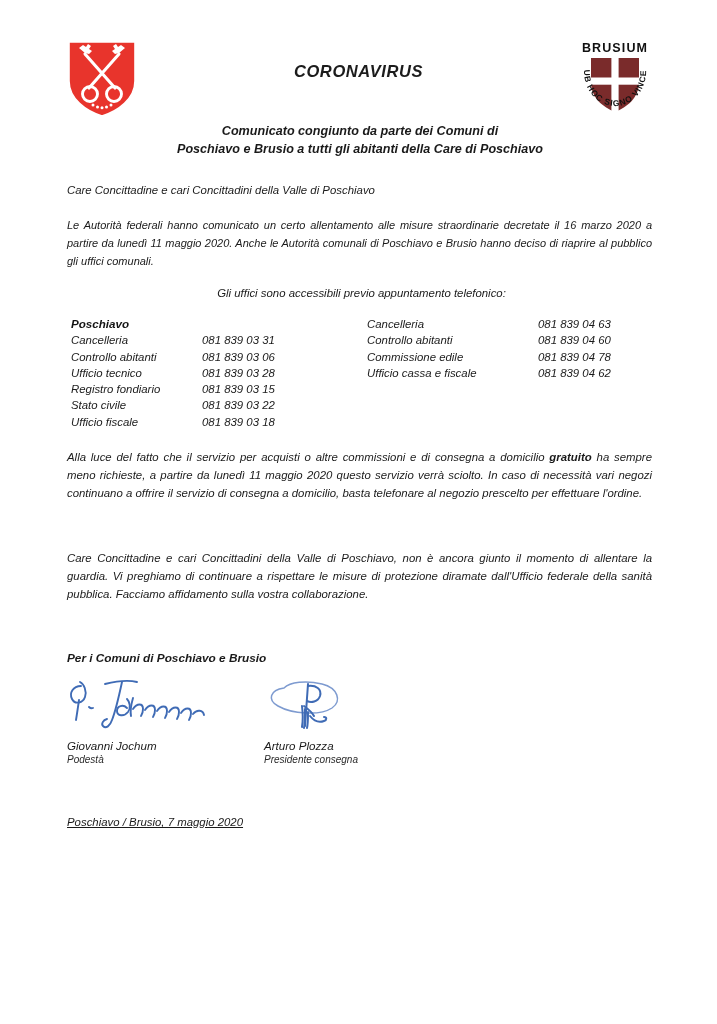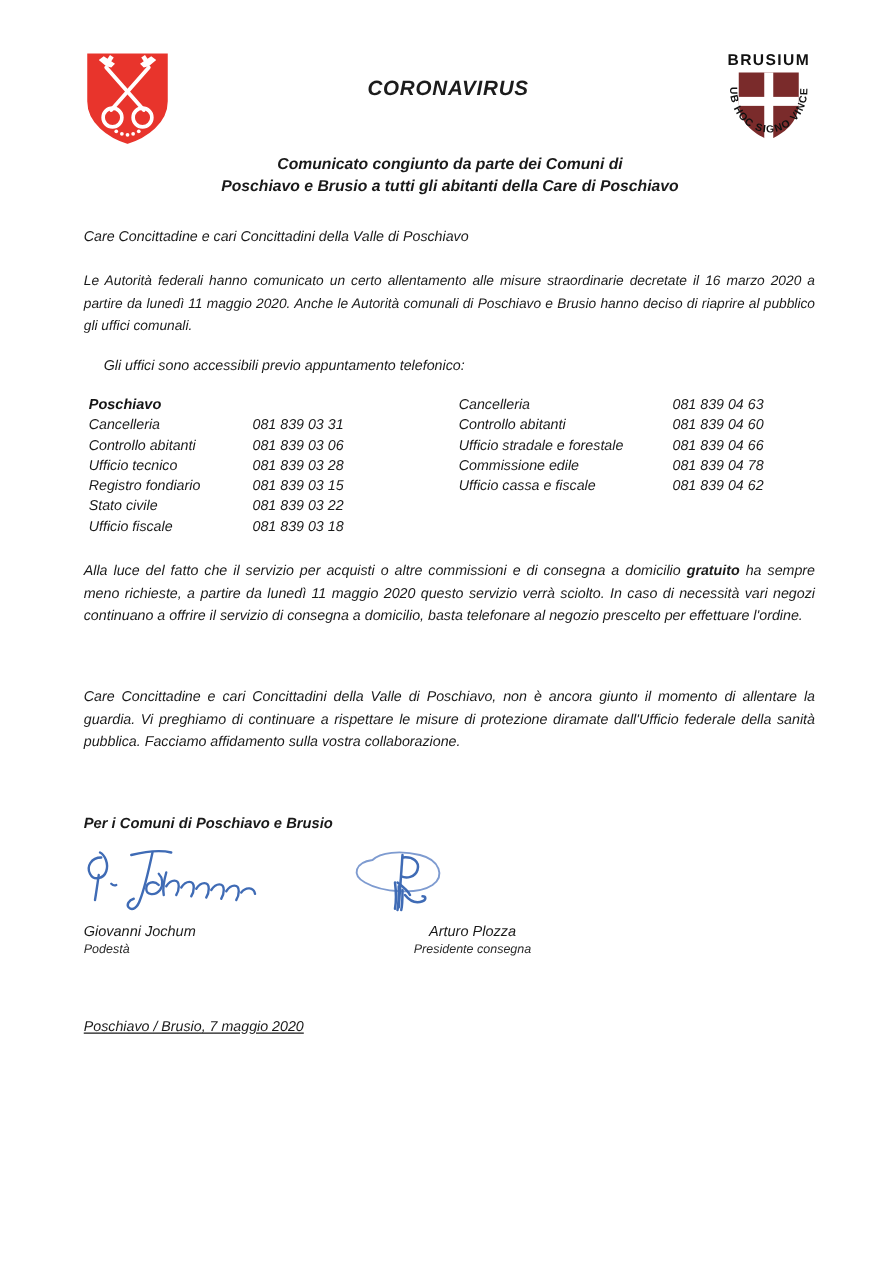--- a/index.html
+++ b/index.html
@@ -87,26 +87,27 @@
     left: 67px;
     top: 216px;
     width: 585px;
     font-size: 11px;
     font-style: italic;
     line-height: 18px;
     text-align: justify;
   }
   .para-appointment {
     position: absolute;
-    left: 83px;
+    left: 69px;
     top: 285px;
     width: 585px;
     font-size: 11.4px;
     font-style: italic;
     line-height: 16px;
+    text-align: center;
   }
 
   
   .contacts {
     position: absolute;
     left: 67px;
     top: 316px;
     width: 590px;
   }
   .contact-col {
@@ -165,21 +166,21 @@
     top: 651px;
     font-size: 11.8px;
     font-weight: bold;
     font-style: italic;
   }
   .sig-block {
     position: absolute;
     top: 676px;
   }
   .sig-block.one { left: 67px;  width: 200px; }
-  .sig-block.two { left: 278px; width: 200px; text-align: center; }
+  .sig-block.two { left: 264px; width: 200px; }
   .sig-ink {
     height: 62px;
     position: relative;
   }
   .sig-ink svg { position: absolute; left: 0; top: 0; overflow: visible; }
   .sig-name {
     font-size: 11.6px;
     font-style: italic;
     line-height: 15px;
     color: #1a1a1a;
@@ -300,24 +301,20 @@
 
     <div class="contact-col right">
 
       <div class="contact-row">
         <span class="contact-label">Cancelleria</span>
         <span class="contact-phone">081 839 04 63</span>
       </div>
       <div class="contact-row">
         <span class="contact-label">Controllo abitanti</span>
         <span class="contact-phone">081 839 04 60</span>
-      </div>
-      <div class="contact-row">
-        <span class="contact-label">Ufficio stradale e forestale</span>
-        <span class="contact-phone">081 839 04 66</span>
       </div>
       <div class="contact-row">
         <span class="contact-label">Commissione edile</span>
         <span class="contact-phone">081 839 04 78</span>
       </div>
       <div class="contact-row">
         <span class="contact-label">Ufficio cassa e fiscale</span>
         <span class="contact-phone">081 839 04 62</span>
       </div>
     </div>

